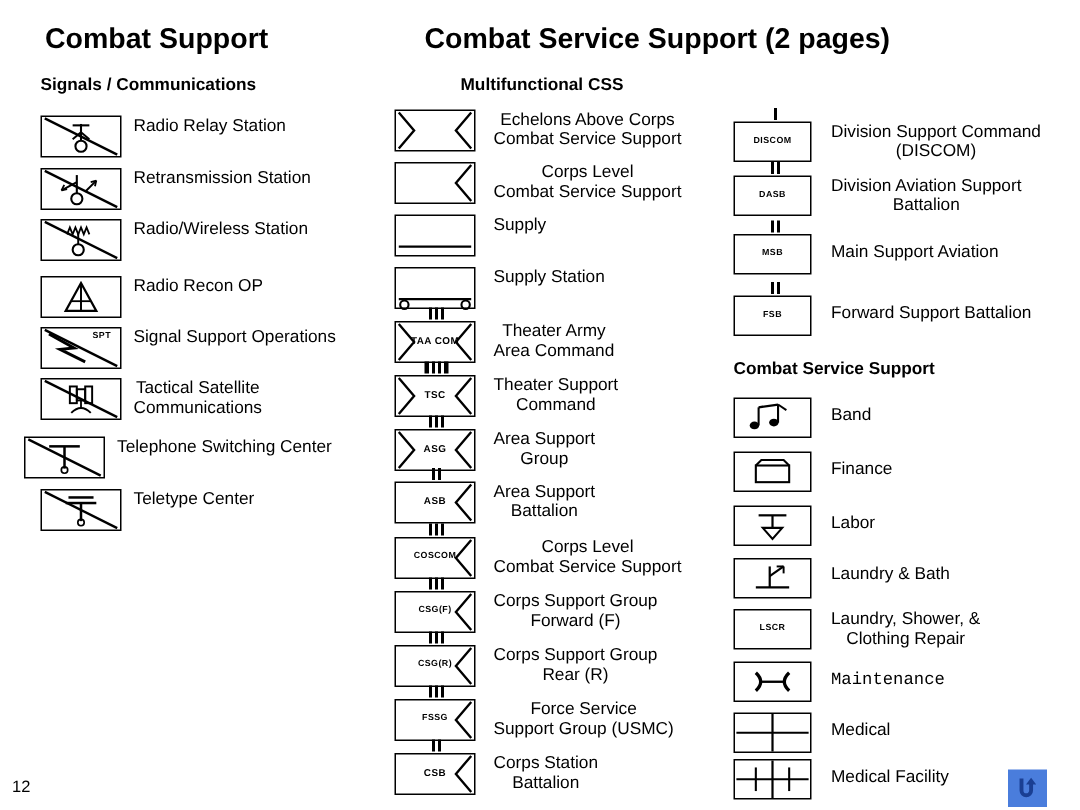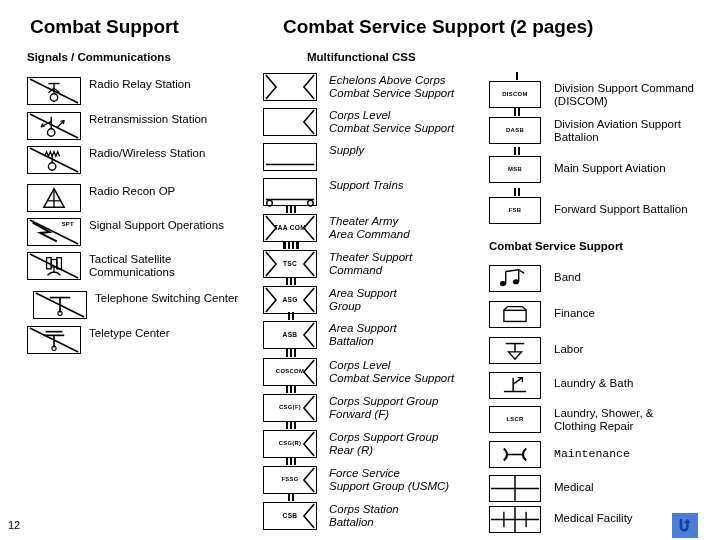--- a/index.html
+++ b/index.html
@@ -16,22 +16,22 @@
   .subhead{position:absolute;font-weight:bold;font-size:11.5px;white-space:nowrap;}
   #sub-left{left:27px;top:51px;}
   #sub-mid{left:263px;top:51px;margin-left:44px;}
   #sub-right{left:489px;top:240px;}
 
   .pagenum{position:absolute;left:8px;top:519px;font-size:11px;}
 
   
   .row{position:absolute;display:flex;align-items:flex-start;}
   .sym-wrap{position:relative;width:56px;flex:0 0 56px;}
-  .lbl{font-size:11.5px;line-height:13.2px;margin-left:6px;padding-top:1px;white-space:pre-line;}
-  .col-mid .lbl{margin-left:10px;font-style:italic;}
+  .lbl{font-size:11.5px;line-height:13.2px;margin-left:6px;padding-top:1px;white-space:pre-line;text-align:center;}
+  .col-mid .lbl{margin-left:10px;}
   .col-right .lbl{margin-left:9px;}
 
   
   .frm{position:relative;width:54px;height:28px;border:1.6px solid #000;box-sizing:border-box;background:#fff;}
   .frm.sm{width:52px;height:27px;}
 
   
   .ech{position:absolute;left:0;right:0;top:-9px;display:flex;justify-content:center;gap:2.2px;}
   .ech i{display:block;width:2.2px;height:8px;background:#000;}
   
@@ -150,21 +150,21 @@
           <rect x="24" y="7" width="6" height="8" fill="none" stroke="#000" stroke-width="1.4"></rect>
           <line x1="27" y1="15" x2="27" y2="21" stroke="#000" stroke-width="1.3"></line>
           <path d="M20,24 Q27,17 34,24" fill="none" stroke="#000" stroke-width="1.4"></path>
         </svg>
       </div>
     </div>
     <div class="lbl">Tactical Satellite
 Communications</div>
   </div>
 
-  <div class="row col-left" style="left:33px;top:291px;">
+  <div class="row col-left" style="left:16px;top:291px;">
     <div class="sym-wrap">
       <div class="frm">
         <svg class="svgover" viewBox="0 0 54 28">
           <line x1="1" y1="1" x2="53" y2="27" stroke="#000" stroke-width="1.7"></line>
           <line x1="16" y1="6" x2="38" y2="6" stroke="#000" stroke-width="1.8"></line>
           <line x1="27" y1="6" x2="27" y2="22" stroke="#000" stroke-width="1.8"></line>
           <circle cx="27" cy="23" r="2.3" fill="none" stroke="#000" stroke-width="1.2"></circle>
         </svg>
       </div>
     </div>
@@ -225,21 +225,21 @@
   <div class="row col-mid" style="left:263px;top:178px;">
     <div class="sym-wrap">
       <div class="frm">
         <svg class="svgover" viewBox="0 0 54 28">
           <line x1="1" y1="22" x2="53" y2="22" stroke="#000" stroke-width="1.6"></line>
           <circle cx="5" cy="26" r="3" fill="none" stroke="#000" stroke-width="1.5"></circle>
           <circle cx="49" cy="26" r="3" fill="none" stroke="#000" stroke-width="1.5"></circle>
         </svg>
       </div>
     </div>
-    <div class="lbl">Support Trains</div>
+    <div class="lbl">Supply Station</div>
   </div>
 
   <div class="row col-mid" style="left:263px;top:214px;">
     <div class="sym-wrap">
       <div class="ech">
           <i></i>
           <i></i>
           <i></i>
         </div>
       <div class="frm">

